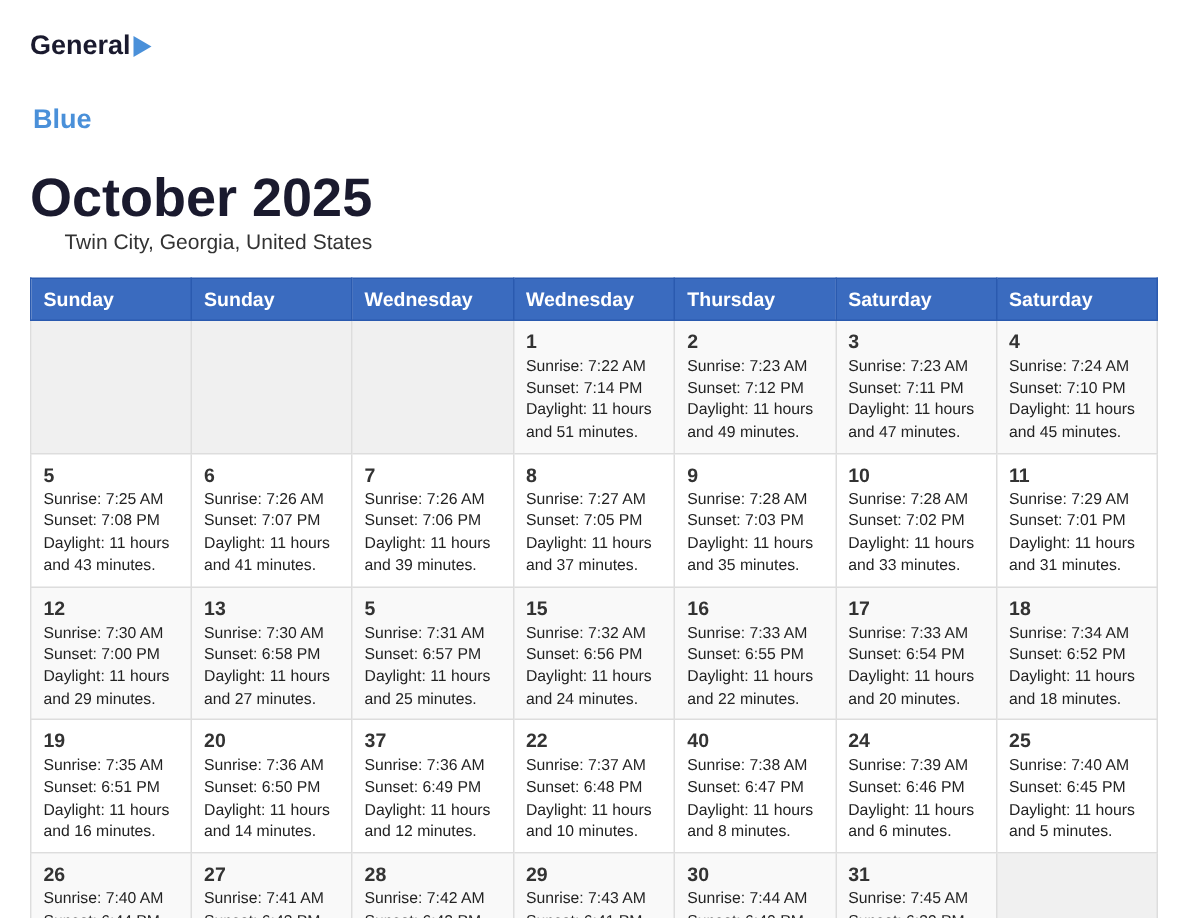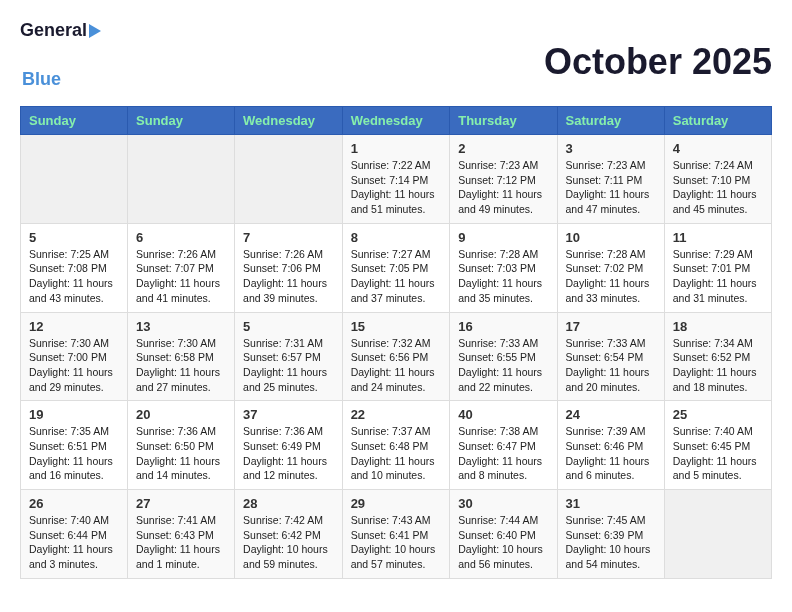--- a/index.html
+++ b/index.html
@@ -8,20 +8,21 @@
       background: #fff;
       width: 792px;
       min-height: 612px;
       padding: 20px;
     }
     .header {
       display: flex;
       justify-content: space-between;
       align-items: flex-start;
       margin-bottom: 16px;
+      flex-direction: column;
     }
     .logo {
       display: flex;
       flex-direction: column;
       align-items: flex-start;
     }
     .logo-line1 {
       display: flex;
       align-items: center;
     }
@@ -45,21 +46,21 @@
       font-size: 14px;
       color: #333;
     }
     .calendar {
       width: 100%;
       border-collapse: collapse;
       border: 1px solid #ccc;
     }
     .calendar th {
       background: #3a6bbf;
-      color: #86efac;
+      color: #ffffff;
       text-align: left;
       padding: 6px 8px;
       font-size: 13px;
       font-weight: bold;
       border: 1px solid #2a5aaf;
     }
     .calendar td {
       vertical-align: top;
       padding: 6px 8px;
       border: 1px solid #ddd;
@@ -106,20 +107,21 @@
 <div class="header">
   <div class="logo">
     <div class="logo-line1">
       <span style="font-size:18px;font-weight:bold;color:#1a1a2e;">General</span>
       <span class="triangle"></span>
     </div>
     <div class="logo-line2">Blue</div>
   </div>
   <div class="title-block">
     <div class="month-title">October 2025</div>
+    <div class="location">Twin City, Georgia, United States</div>
   </div>
 </div>
 
 <table class="calendar">
   <thead>
     <tr>
     <th>Sunday</th>
         <th>Sunday</th>
         <th>Wednesday</th>
         <th>Wednesday</th>

